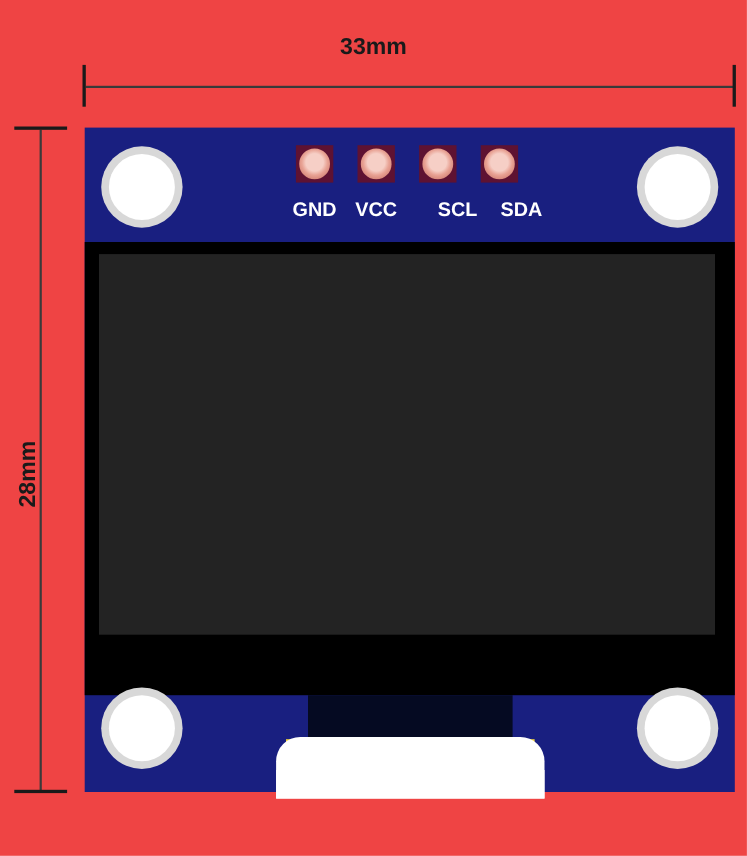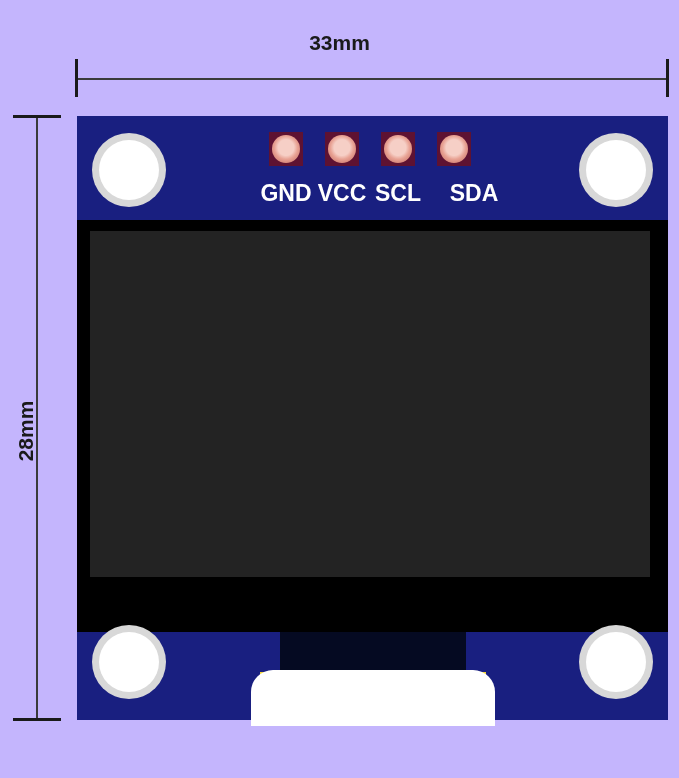--- a/index.html
+++ b/index.html
@@ -14,21 +14,21 @@
     position: relative;
     overflow: hidden;
     font-family: "Liberation Sans", sans-serif;
   }
 
   #stage {
     position: absolute;
     left: 0; top: 0;
     width: 679px;
     height: 778px;
-    background: #c4b5fd;
+    background: #ef4444;
   }
 
   
   .dim-label {
     position: absolute;
     color: #1a1a1a;
     font-family: "Liberation Sans", sans-serif;
     font-weight: bold;
     font-size: 21px;
     letter-spacing: 0px;
@@ -133,25 +133,25 @@
   #pad-sda { left: 360px; }
 
   .pad-label {
     position: absolute;
     top: 64px;
     width: 70px;
     text-align: center;
     color: #ffffff;
     font-family: "Liberation Sans", sans-serif;
     font-weight: bold;
-    font-size: 23px;
+    font-size: 18px;
   }
   #lbl-gnd { left: 174px; }
   #lbl-vcc { left: 230px; }
-  #lbl-scl { left: 286px; }
+  #lbl-scl { left: 304px; }
   #lbl-sda { left: 362px; }
 
   
   #screen-bezel {
     position: absolute;
     left: 0px;
     top: 104px;
     width: 591px;
     height: 412px;
     background: #000000;

